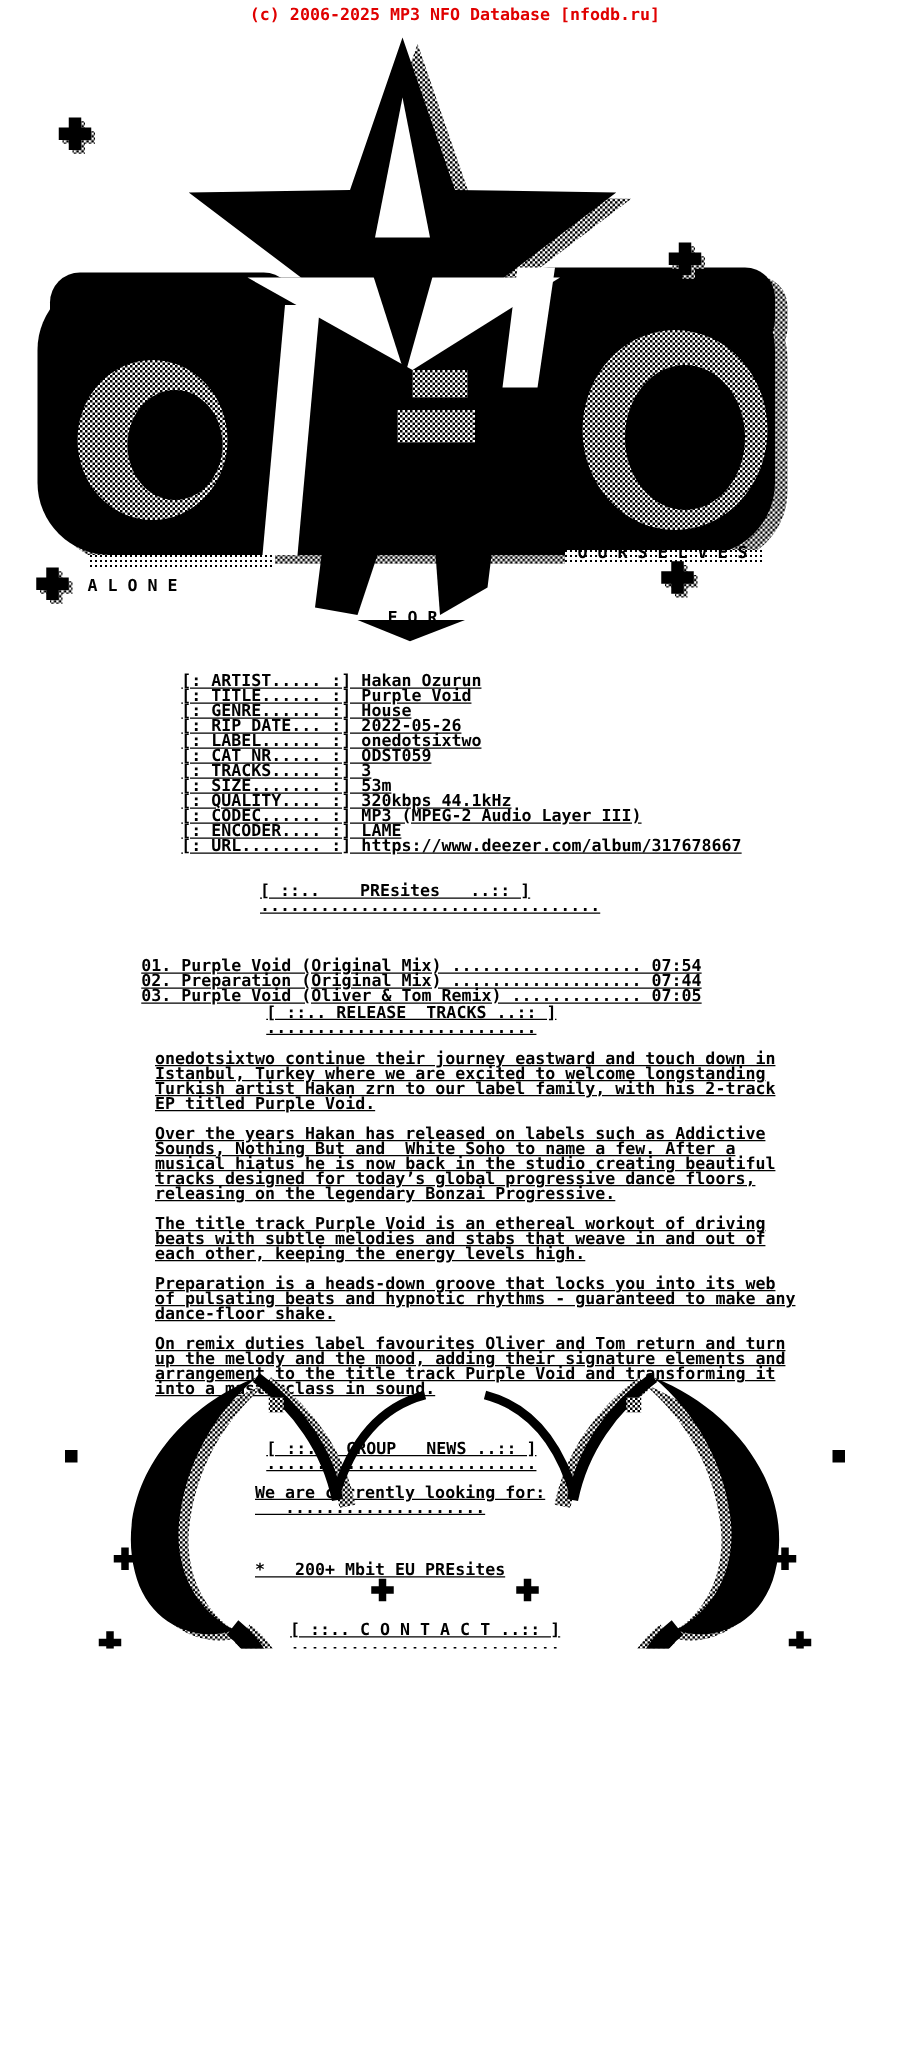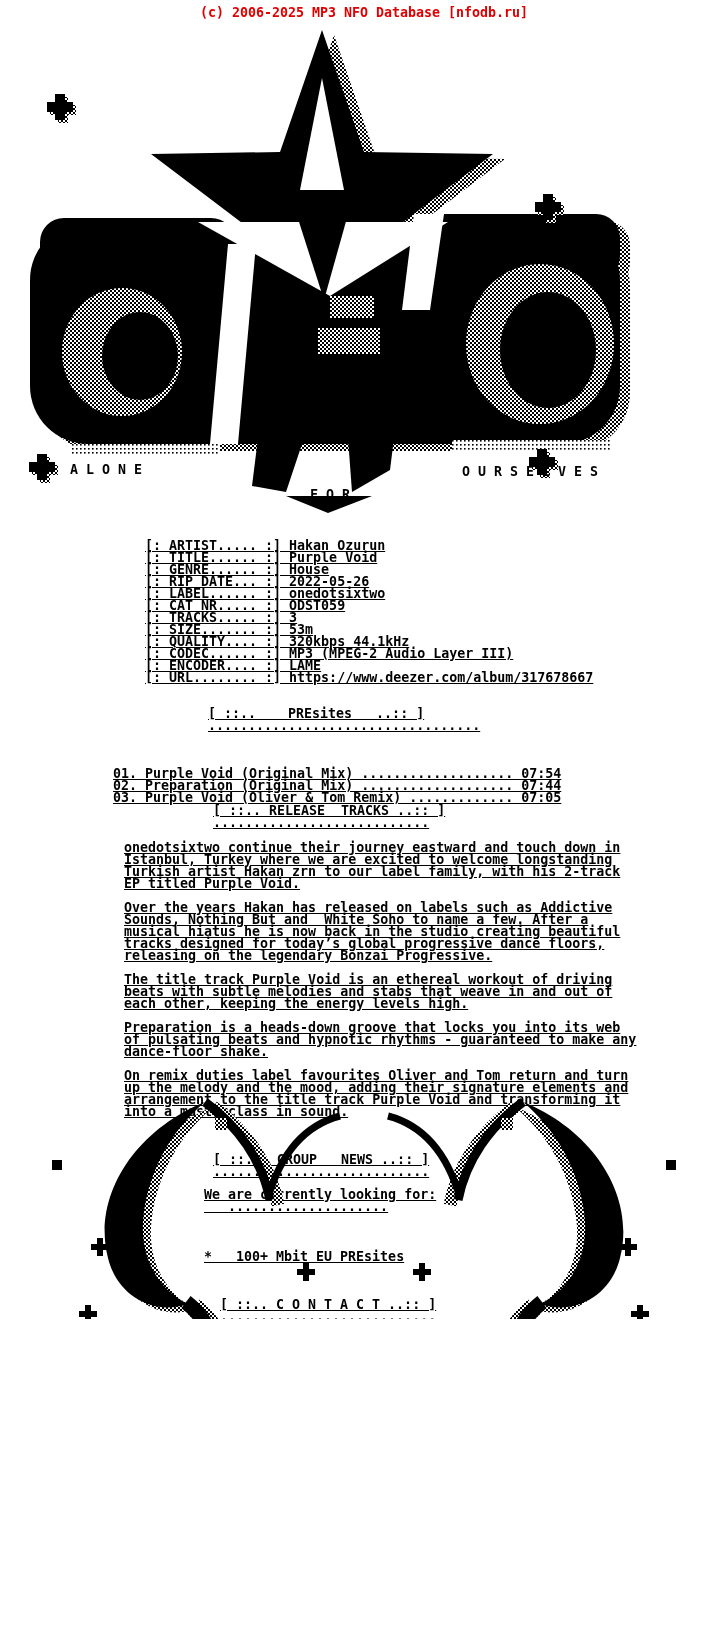--- a/index.html
+++ b/index.html
@@ -82,21 +82,21 @@
       <path d="M-5,-13 h10 v8 h8 v10 h-8 v8 h-10 v-8 h-8 v-10 h8 z" transform="translate(548,207)" fill="#000"></path>
       <path d="M-5,-13 h10 v8 h8 v10 h-8 v8 h-10 v-8 h-8 v-10 h8 z" transform="translate(45,470)" fill="url(#d50)"></path>
       <path d="M-5,-13 h10 v8 h8 v10 h-8 v8 h-10 v-8 h-8 v-10 h8 z" transform="translate(42,467)" fill="#000"></path>
       <path d="M-5,-13 h10 v8 h8 v10 h-8 v8 h-10 v-8 h-8 v-10 h8 z" transform="translate(545,465)" fill="url(#d50)"></path>
       <path d="M-5,-13 h10 v8 h8 v10 h-8 v8 h-10 v-8 h-8 v-10 h8 z" transform="translate(542,462)" fill="#000"></path>
     </g>
   </svg>
 
   <div class="tag" style="left:70px;top:447px">A L O N E</div>
   <div class="tag" style="left:310px;top:472px">F O R</div>
-  <div class="tag" style="left:462px;top:449px">O U R S E L V E S</div>
+  <div class="tag" style="left:462px;top:420px">O U R S E L V E S</div>
 
   <pre class="nfo" style="left:145px;top:540px">[: ARTIST..... :] Hakan Ozurun
 [: TITLE...... :] Purple Void
 [: GENRE...... :] House
 [: RIP DATE... :] 2022-05-26
 [: LABEL...... :] onedotsixtwo
 [: CAT NR..... :] ODST059
 [: TRACKS..... :] 3
 [: SIZE....... :] 53m
 [: QUALITY.... :] 320kbps 44.1kHz
@@ -133,23 +133,23 @@
 
 On remix duties label favourites Oliver and Tom return and turn
 up the melody and the mood, adding their signature elements and
 arrangement to the title track Purple Void and transforming it
 into a masterclass in sound.</pre>
 
   <pre class="nfo" style="left:213px;top:1154px">[ ::..  GROUP   NEWS ..:: ]
 ...........................</pre>
   <pre class="nfo" style="left:204px;top:1189px">We are currently looking for:
    ....................</pre>
-  <pre class="nfo" style="left:204px;top:1251px">*   100+ Mbit EU PREsites</pre>
+  <pre class="nfo" style="left:204px;top:1251px">*   200+ Mbit EU PREsites</pre>
 
-  <pre class="nfo" style="left:220px;top:1299px">[ ::.. C O N T A C T ..:: ]
+  <pre class="nfo" style="left:232px;top:1299px">[ ::.. C O N T A C T ..:: ]
 ...........................</pre>
 
   <pre class="nfo" style="left:213px;top:1369px">[ ::.. GROUP  GREETS ..::]
 .........................</pre>
 
   <pre class="nfo" style="left:442px;top:1585px;z-index:3">ascii.afo
  17.01.04</pre>
 
   <svg id="vine-svg" width="728" height="559" viewBox="0 1085 728 559" aria-hidden="true">
     <defs>

